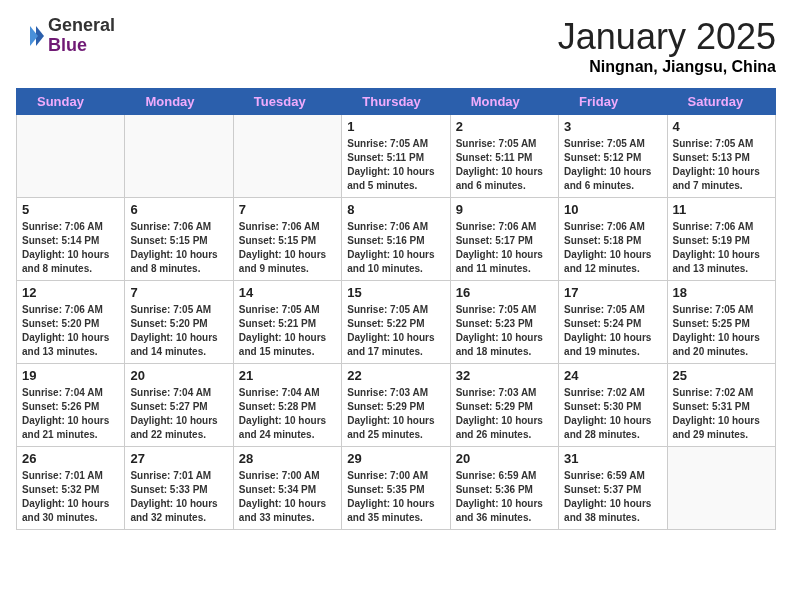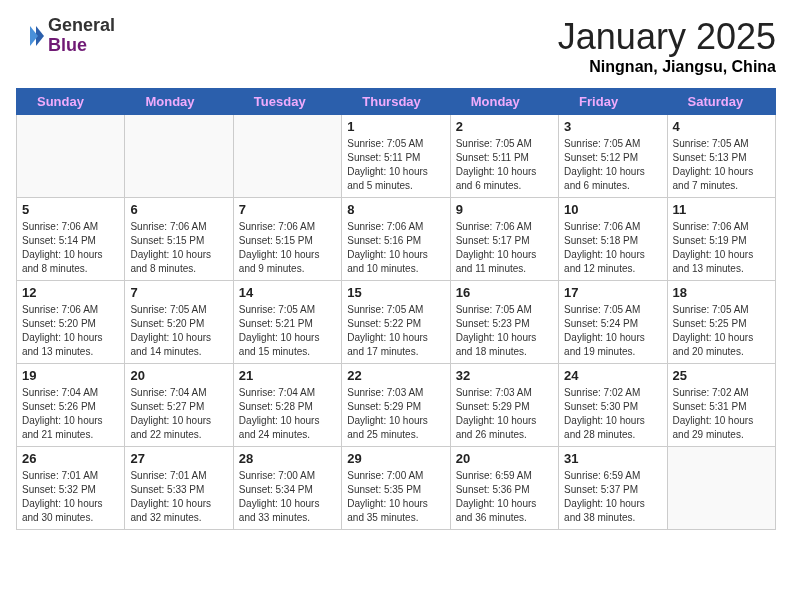--- a/index.html
+++ b/index.html
@@ -74,20 +74,21 @@
     .day-number {
       font-size: 13px;
       font-weight: bold;
       color: #222;
       margin-bottom: 3px;
     }
     .day-info {
       font-size: 10px;
       color: #333;
       line-height: 1.4;
+      font-weight: bold;
     }
     .calendar tr:last-child td {
       border-bottom: 1px solid #ccc;
       margin-top: 41px;
     }
   </style>
 </head>
 <body>
 
 <div class="header">

